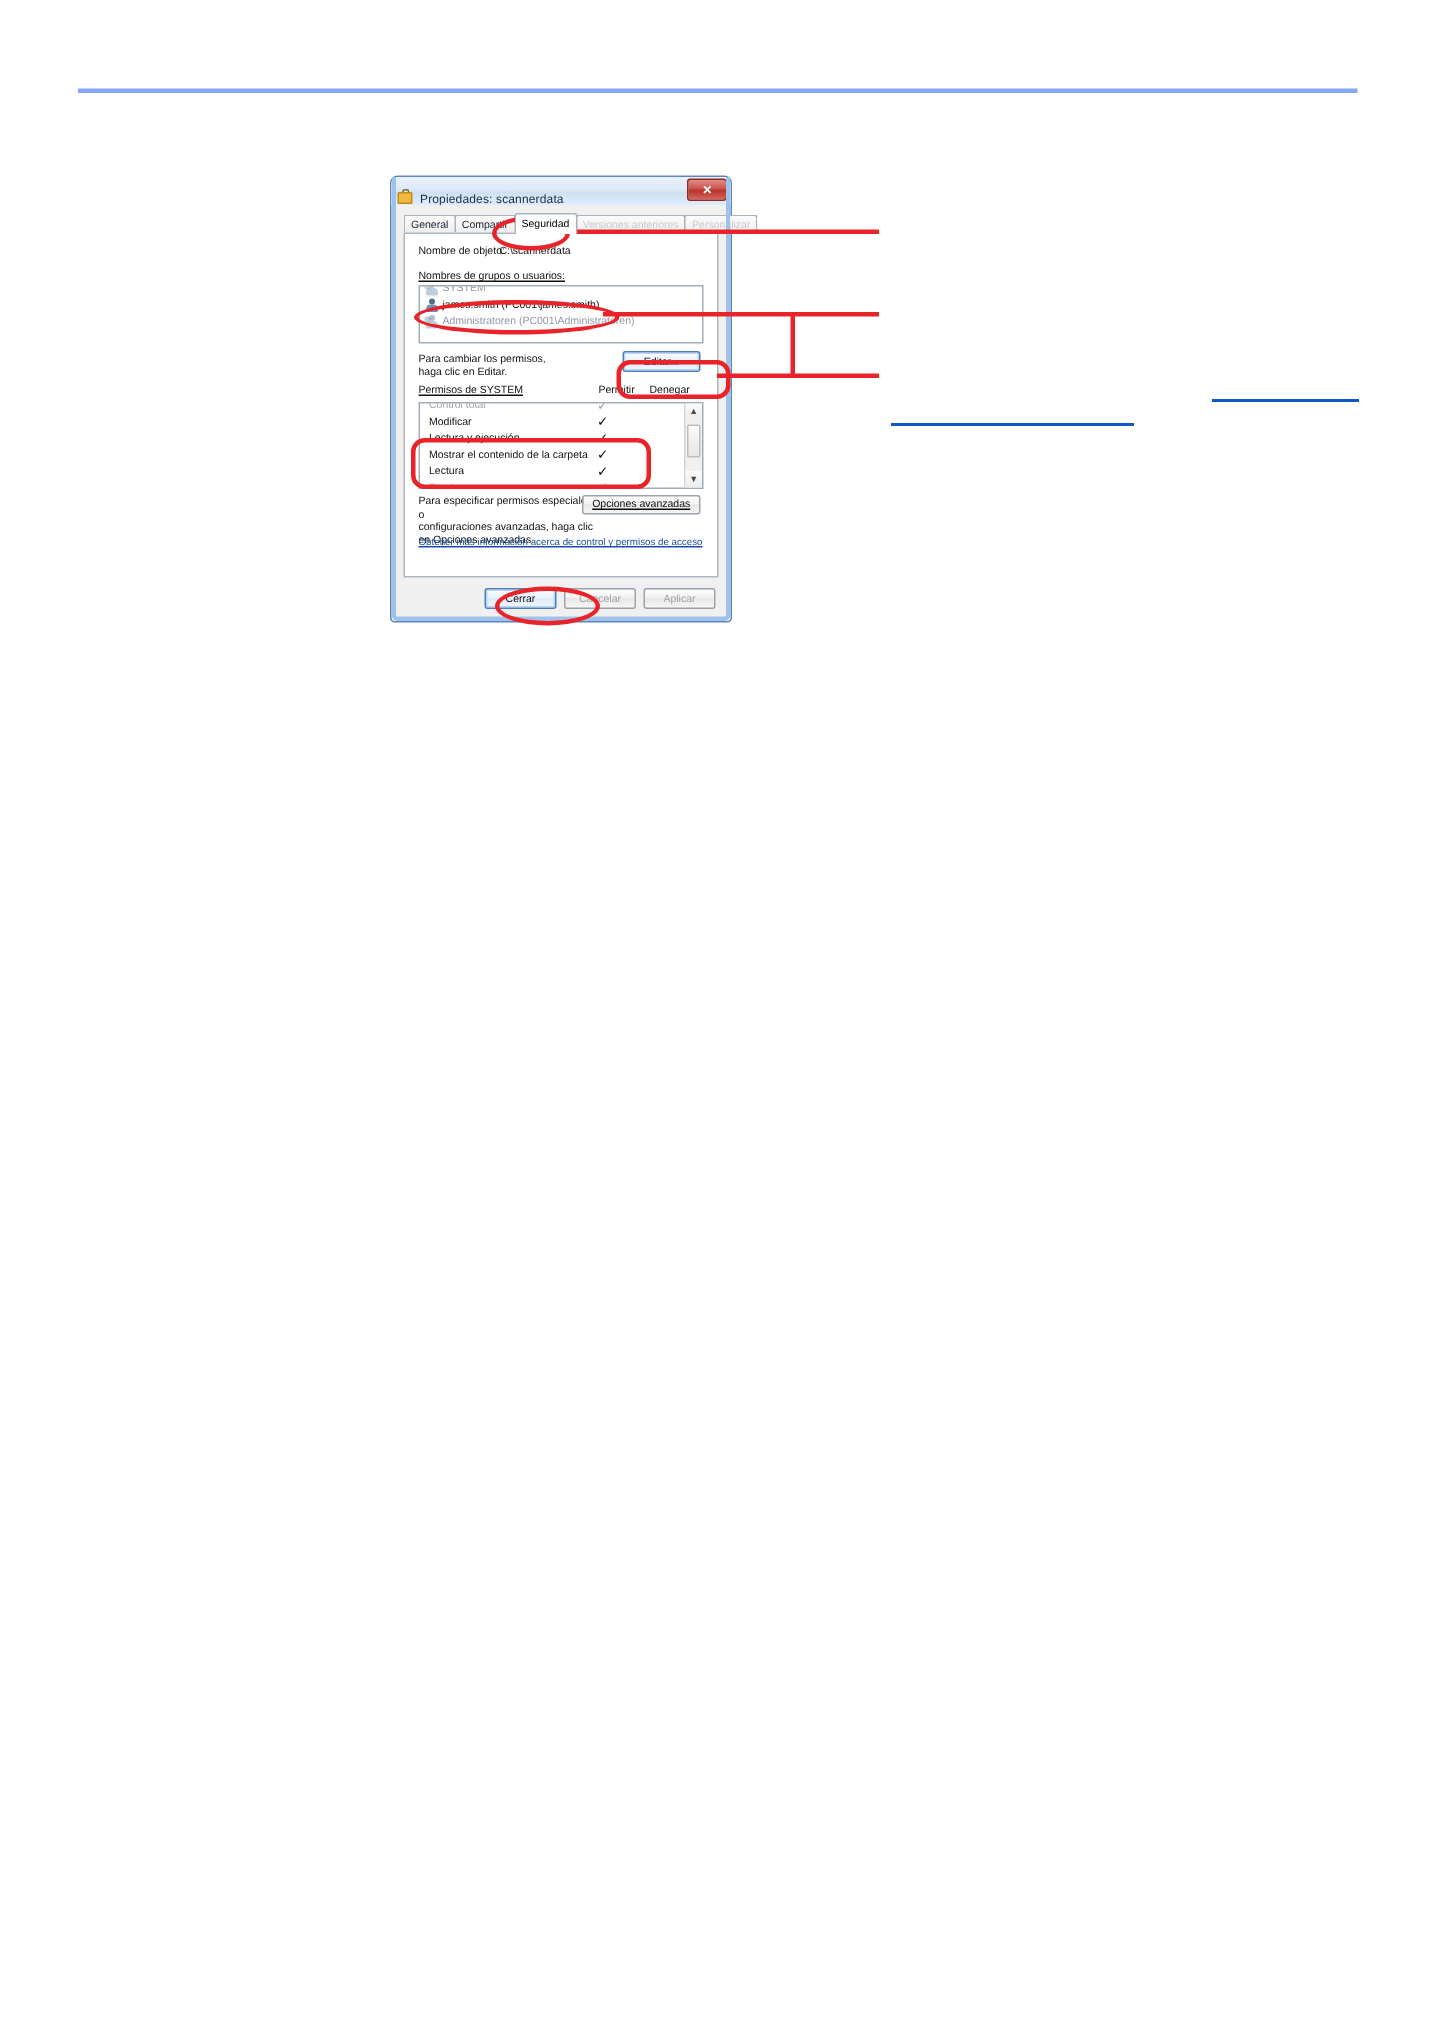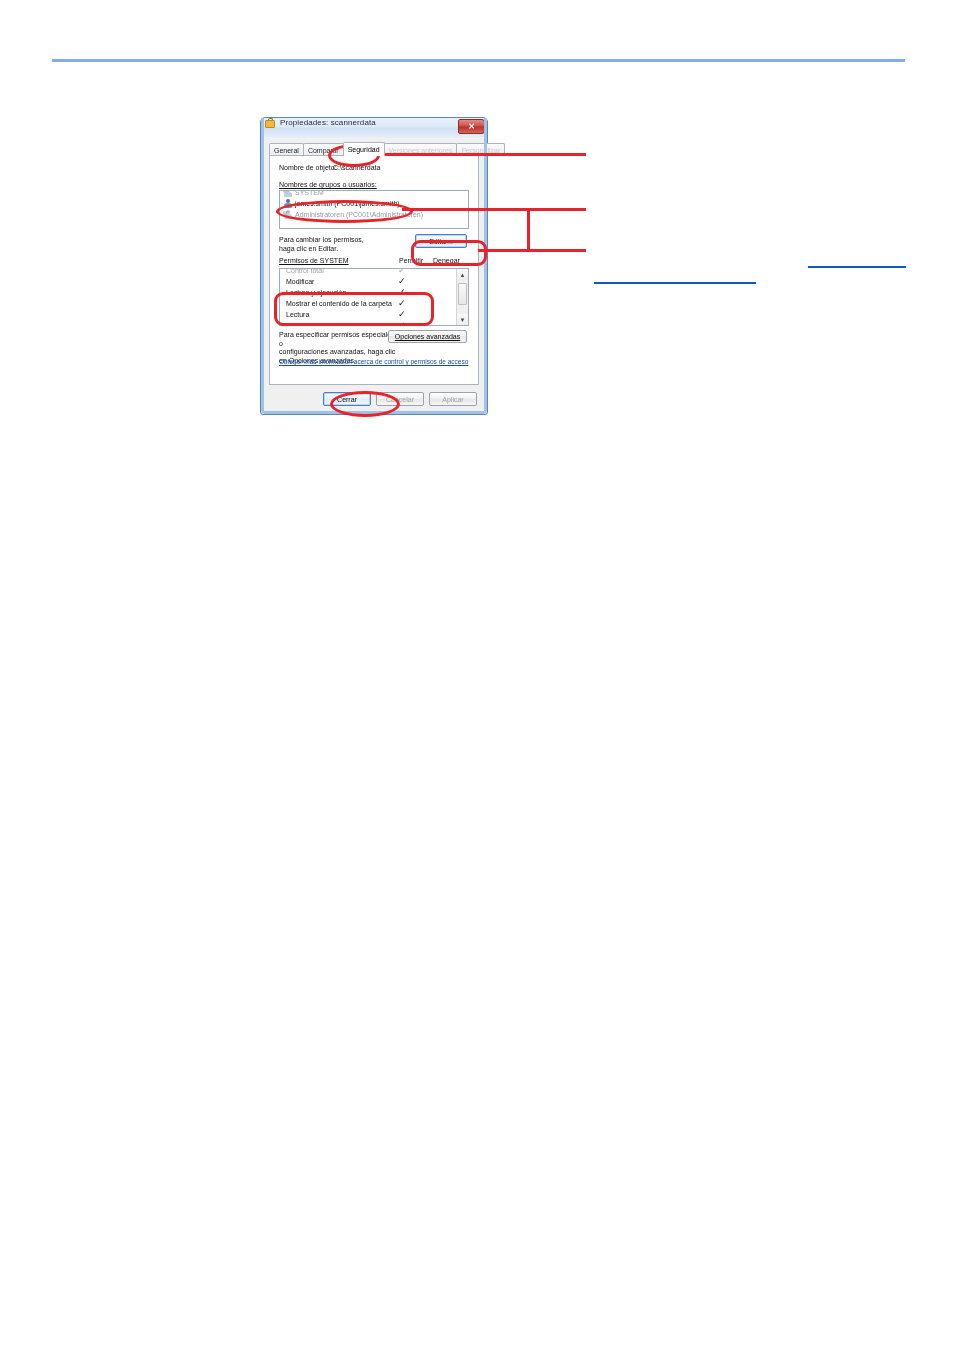--- a/index.html
+++ b/index.html
@@ -47,21 +47,21 @@
     box-sizing: border-box;
     pointer-events: none;
   }
 
   .titlebar {
     position: relative;
     height: 19px;
     background: linear-gradient(to bottom, #e9f1fb 0%, #dbe9f8 45%, #cfe0f4 55%, #e2edfb 100%);
     border-radius: 4px 4px 0 0;
     display: flex;
-    align-items: flex-start;
+    align-items: flex-end;
     padding-left: 4px;
   }
   .title-icon {
     width: 11px;
     height: 11px;
     margin-right: 4px;
     flex: none;
     position: relative;
   }
   .title-icon .folder {

